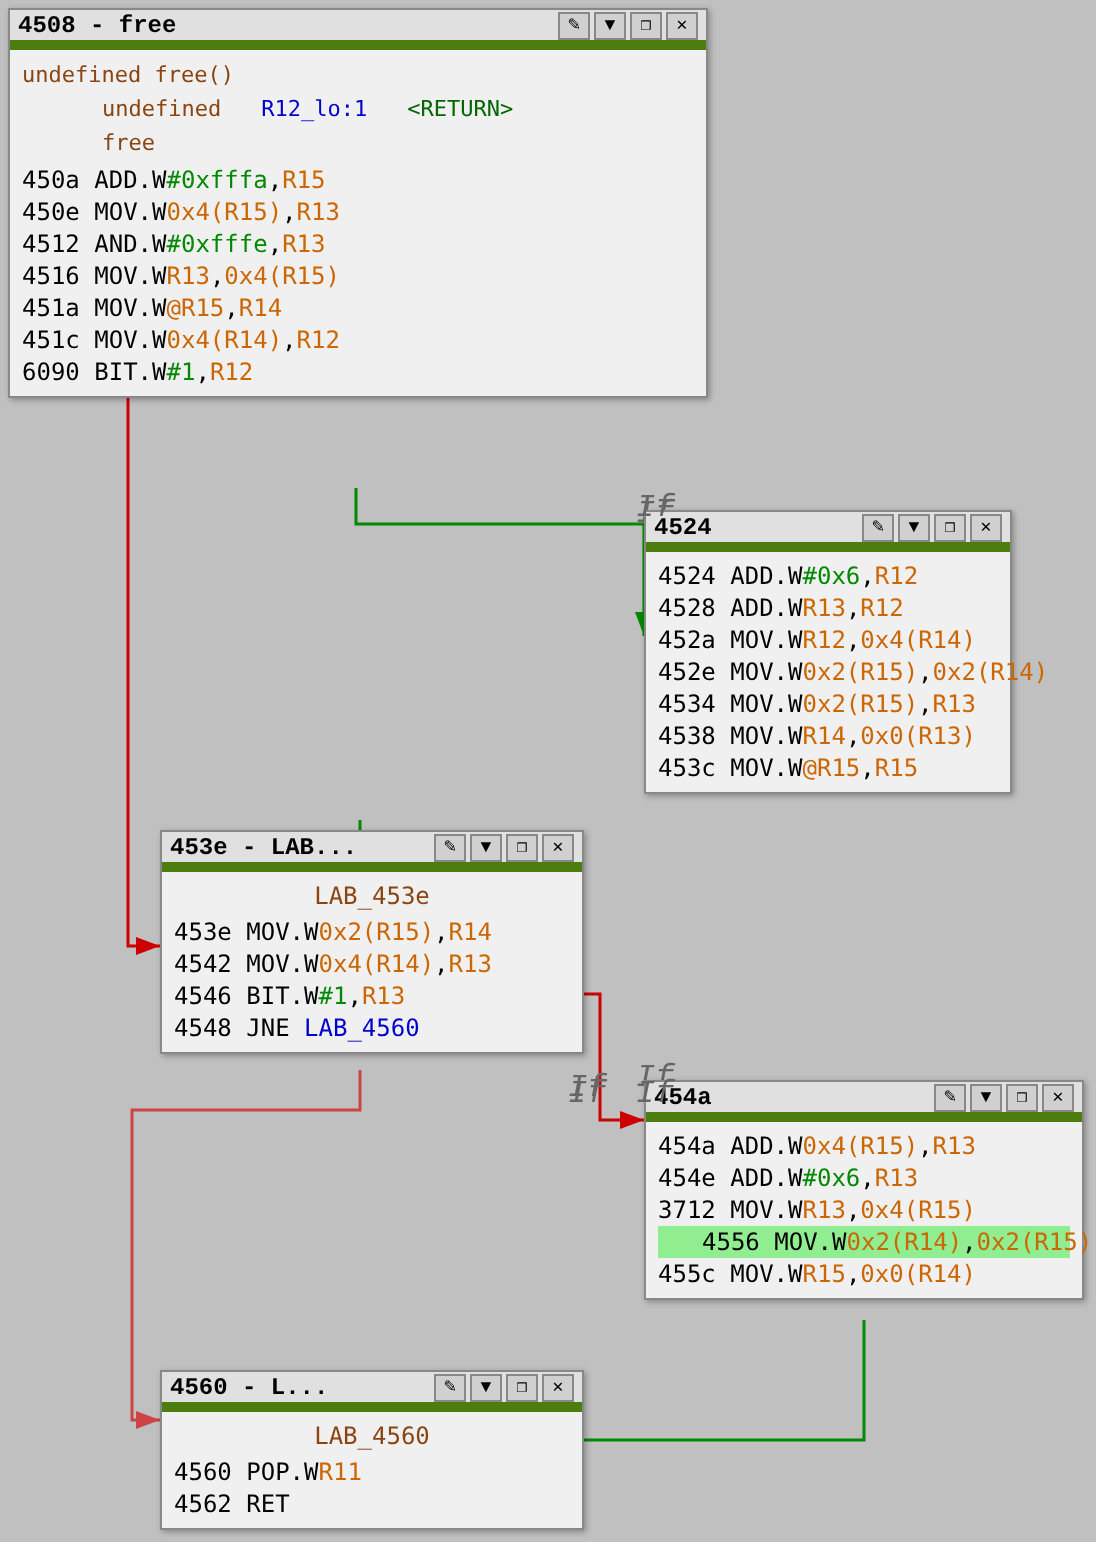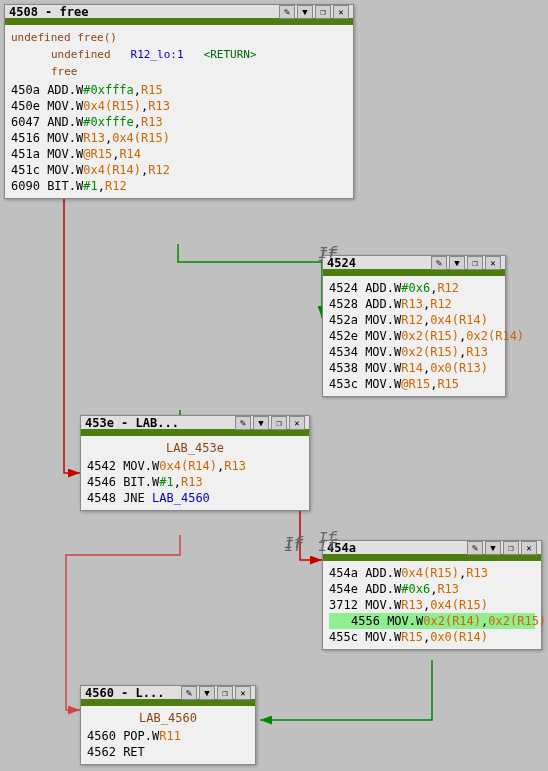--- a/index.html
+++ b/index.html
@@ -15,25 +15,26 @@
 
     .window {
       position: absolute;
       background: #f0f0f0;
       border: 1px solid #888;
       box-shadow: 1px 1px 3px rgba(0,0,0,0.3);
     }
 
     .window-titlebar {
       background: #e0e0e0;
-      border-bottom: 7px solid #4d7c0f;
+      border-bottom: 5px solid #4d7c0f;
       display: flex;
       align-items: center;
       padding: 2px 4px;
       height: 20px;
+      font-family: Liberation Mono, monospace;
     }
 
     .window-title {
       flex: 1;
       font-weight: bold;
       font-size: 12px;
       color: #000;
       white-space: nowrap;
       overflow: hidden;
       text-overflow: ellipsis;
@@ -171,21 +172,21 @@
     <div class="header-row" style="padding-top:0;">
       <span class="hdr-undefined" style="padding-left:40px;">undefined</span>
       <span class="hdr-r12">R12_lo:1</span>
       <span class="hdr-return">&lt;RETURN&gt;</span>
     </div>
     <div class="header-row" style="padding-top:0; padding-bottom:4px;">
       <span class="hdr-free">free</span>
     </div>
     <div class="code-line"><span class="addr">450a </span><span class="c-black">ADD.W</span><span class="c-green">#0xfffa</span><span class="c-black">,</span><span class="c-orange">R15</span></div>
     <div class="code-line"><span class="addr">450e </span><span class="c-black">MOV.W</span><span class="c-orange">0x4(R15)</span><span class="c-black">,</span><span class="c-orange">R13</span></div>
-    <div class="code-line"><span class="addr">6047 </span><span class="c-black">AND.W</span><span class="c-green">#0xfffe</span><span class="c-black">,</span><span class="c-orange">R13</span></div>
+    <div class="code-line"><span class="addr">4512 </span><span class="c-black">AND.W</span><span class="c-green">#0xfffe</span><span class="c-black">,</span><span class="c-orange">R13</span></div>
     <div class="code-line"><span class="addr">4516 </span><span class="c-black">MOV.W</span><span class="c-orange">R13</span><span class="c-black">,</span><span class="c-orange">0x4(R15)</span></div>
     <div class="code-line"><span class="addr">451a </span><span class="c-black">MOV.W</span><span class="c-orange">@R15</span><span class="c-black">,</span><span class="c-orange">R14</span></div>
     <div class="code-line"><span class="addr">451c </span><span class="c-black">MOV.W</span><span class="c-orange">0x4(R14)</span><span class="c-black">,</span><span class="c-orange">R12</span></div>
     <div class="code-line"><span class="addr">6090 </span><span class="c-black">BIT.W</span><span class="c-green">#1</span><span class="c-black">,</span><span class="c-orange">R12</span></div>
   </div>
 </div>
 
 <div class="window" style="left:322px; top:255px; width:184px;">
   <div class="window-titlebar">
     <span class="window-title">4524</span>
@@ -200,32 +201,33 @@
     <div class="code-line"><span class="addr">4524 </span><span class="c-black">ADD.W</span><span class="c-green">#0x6</span><span class="c-black">,</span><span class="c-orange">R12</span></div>
     <div class="code-line"><span class="addr">4528 </span><span class="c-black">ADD.W</span><span class="c-orange">R13</span><span class="c-black">,</span><span class="c-orange">R12</span></div>
     <div class="code-line"><span class="addr">452a </span><span class="c-black">MOV.W</span><span class="c-orange">R12</span><span class="c-black">,</span><span class="c-orange">0x4(R14)</span></div>
     <div class="code-line"><span class="addr">452e </span><span class="c-black">MOV.W</span><span class="c-orange">0x2(R15)</span><span class="c-black">,</span><span class="c-orange">0x2(R14)</span></div>
     <div class="code-line"><span class="addr">4534 </span><span class="c-black">MOV.W</span><span class="c-orange">0x2(R15)</span><span class="c-black">,</span><span class="c-orange">R13</span></div>
     <div class="code-line"><span class="addr">4538 </span><span class="c-black">MOV.W</span><span class="c-orange">R14</span><span class="c-black">,</span><span class="c-orange">0x0(R13)</span></div>
     <div class="code-line"><span class="addr">453c </span><span class="c-black">MOV.W</span><span class="c-orange">@R15</span><span class="c-black">,</span><span class="c-orange">R15</span></div>
   </div>
 </div>
 
-<div class="window" style="left:80px; top:415px; width:230px;">
+<div class="window" style="left:80px; top:415px; width:212px;">
   <div class="window-titlebar">
     <span class="window-title">453e - LAB...</span>
     <div class="window-controls">
       <div class="win-btn win-btn-pencil">✎</div>
       <div class="win-btn">▼</div>
       <div class="win-btn">❐</div>
       <div class="win-btn">✕</div>
     </div>
   </div>
   <div class="window-content">
     <div class="code-line" style="text-align:center; color:#8b4513; padding-bottom:2px;">LAB_453e</div>
+    <div class="code-line"><span class="addr">453e </span><span class="c-black">MOV.W</span><span class="c-orange">0x2(R15)</span><span class="c-black">,</span><span class="c-orange">R14</span></div>
     <div class="code-line"><span class="addr">4542 </span><span class="c-black">MOV.W</span><span class="c-orange">0x4(R14)</span><span class="c-black">,</span><span class="c-orange">R13</span></div>
     <div class="code-line"><span class="addr">4546 </span><span class="c-black">BIT.W</span><span class="c-green">#1</span><span class="c-black">,</span><span class="c-orange">R13</span></div>
     <div class="code-line"><span class="addr">4548 </span><span class="c-black">JNE    </span><span class="c-blue">LAB_4560</span></div>
   </div>
 </div>
 
 <div class="window" style="left:322px; top:540px; width:220px;">
   <div class="window-titlebar">
     <span class="window-title">454a</span>
     <div class="window-controls">
@@ -237,21 +239,21 @@
   </div>
   <div class="window-content">
     <div class="code-line"><span class="addr">454a </span><span class="c-black">ADD.W</span><span class="c-orange">0x4(R15)</span><span class="c-black">,</span><span class="c-orange">R13</span></div>
     <div class="code-line"><span class="addr">454e </span><span class="c-black">ADD.W</span><span class="c-green">#0x6</span><span class="c-black">,</span><span class="c-orange">R13</span></div>
     <div class="code-line"><span class="addr">3712 </span><span class="c-black">MOV.W</span><span class="c-orange">R13</span><span class="c-black">,</span><span class="c-orange">0x4(R15)</span></div>
     <div class="code-line highlight-green"><span class="addr">4556 </span><span class="c-black">MOV.W</span><span class="c-orange">0x2(R14)</span><span class="c-black">,</span><span class="c-orange">0x2(R15)</span></div>
     <div class="code-line"><span class="addr">455c </span><span class="c-black">MOV.W</span><span class="c-orange">R15</span><span class="c-black">,</span><span class="c-orange">0x0(R14)</span></div>
   </div>
 </div>
 
-<div class="window" style="left:80px; top:685px; width:176px;">
+<div class="window" style="left:80px; top:685px; width:212px;">
   <div class="window-titlebar">
     <span class="window-title">4560 - L...</span>
     <div class="window-controls">
       <div class="win-btn win-btn-pencil">✎</div>
       <div class="win-btn">▼</div>
       <div class="win-btn">❐</div>
       <div class="win-btn">✕</div>
     </div>
   </div>
   <div class="window-content">

